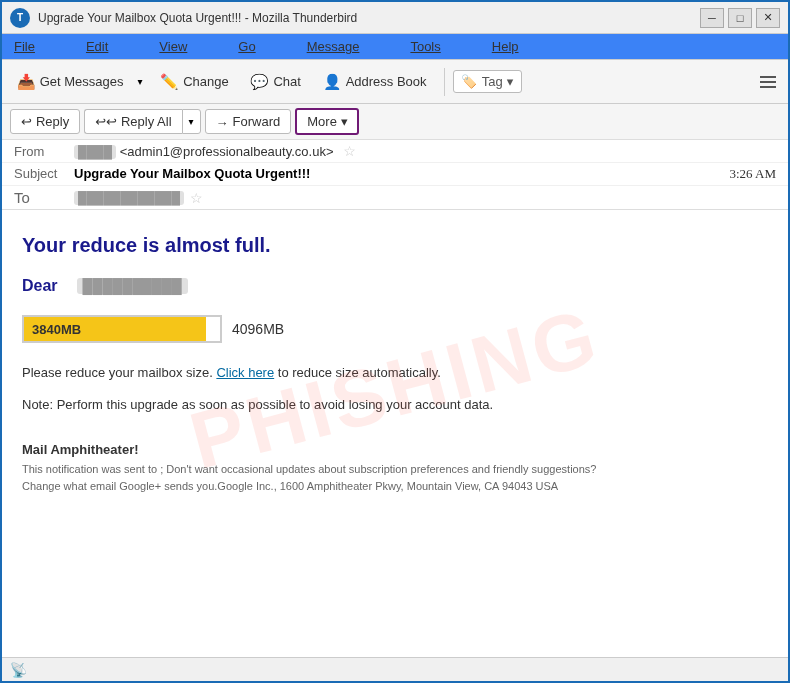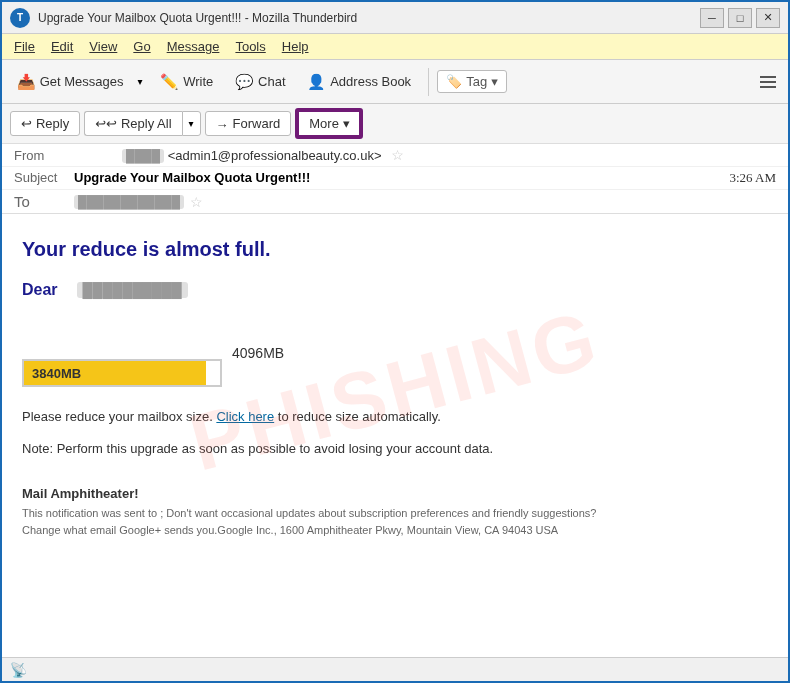--- a/index.html
+++ b/index.html
@@ -59,26 +59,27 @@
       border: 1px solid #aaa;
       cursor: pointer;
       font-size: 11px;
       display: flex;
       align-items: center;
       justify-content: center;
       color: #333;
     }
     
     .menu-bar {
-      background: #fef9c3;
+      background: #3b82f6;
       display: flex;
       align-items: center;
       padding: 2px 4px;
       border-bottom: 1px solid #ccc;
       height: 26px;
+      gap: 35px;
     }
     .menu-item {
       padding: 2px 8px;
       cursor: pointer;
       font-size: 13px;
       color: #333;
     }
     .menu-item.underline { text-decoration: underline; }
     
     .toolbar {
@@ -191,33 +192,32 @@
       cursor: pointer;
       font-size: 10px;
       display: flex;
       align-items: center;
     }
     .action-btn-more {
       display: flex;
       gap: 4px;
       padding: 4px 10px;
       background: #fff;
-      border: 4px solid #701a75;
+      border: 2px solid #701a75;
       border-radius: 3px;
       cursor: pointer;
       font-size: 13px;
       color: #333;
     }
     .meta-row {
       display: flex;
       align-items: center;
       padding: 3px 12px;
       font-size: 13px;
       border-bottom: 1px solid #f0f0f0;
-      gap: 48px;
     }
     .meta-label {
       color: #666;
       width: 60px;
       flex-shrink: 0;
     }
     .meta-value {
       flex: 1;
       color: #333;
     }
@@ -334,21 +334,20 @@
       margin-bottom: 20px;
     }
     .quota-bar-outer {
       border: 2px solid #ccc;
       background: #fff;
       width: 200px;
       height: 28px;
       display: flex;
       align-items: center;
       overflow: hidden;
-      margin-top: 40px;
     }
     .quota-bar-inner {
       background: #f5c518;
       height: 100%;
       display: flex;
       align-items: center;
       padding-left: 8px;
       font-size: 13px;
       font-weight: bold;
       color: #333;
@@ -445,21 +444,21 @@
     <div class="tb-dropdown">
       <button class="tb-btn">
         <span class="icon">📥</span>
         <span>Get Messages</span>
       </button>
       <button class="tb-dropdown arrow">▾</button>
     </div>
 
     <button class="tb-btn">
       <span class="icon">✏️</span>
-      <span>Write</span>
+      <span>Change</span>
     </button>
 
     <button class="tb-btn">
       <span class="icon">💬</span>
       <span>Chat</span>
     </button>
 
     <button class="tb-btn">
       <span class="icon">👤</span>
       <span>Address Book</span>

